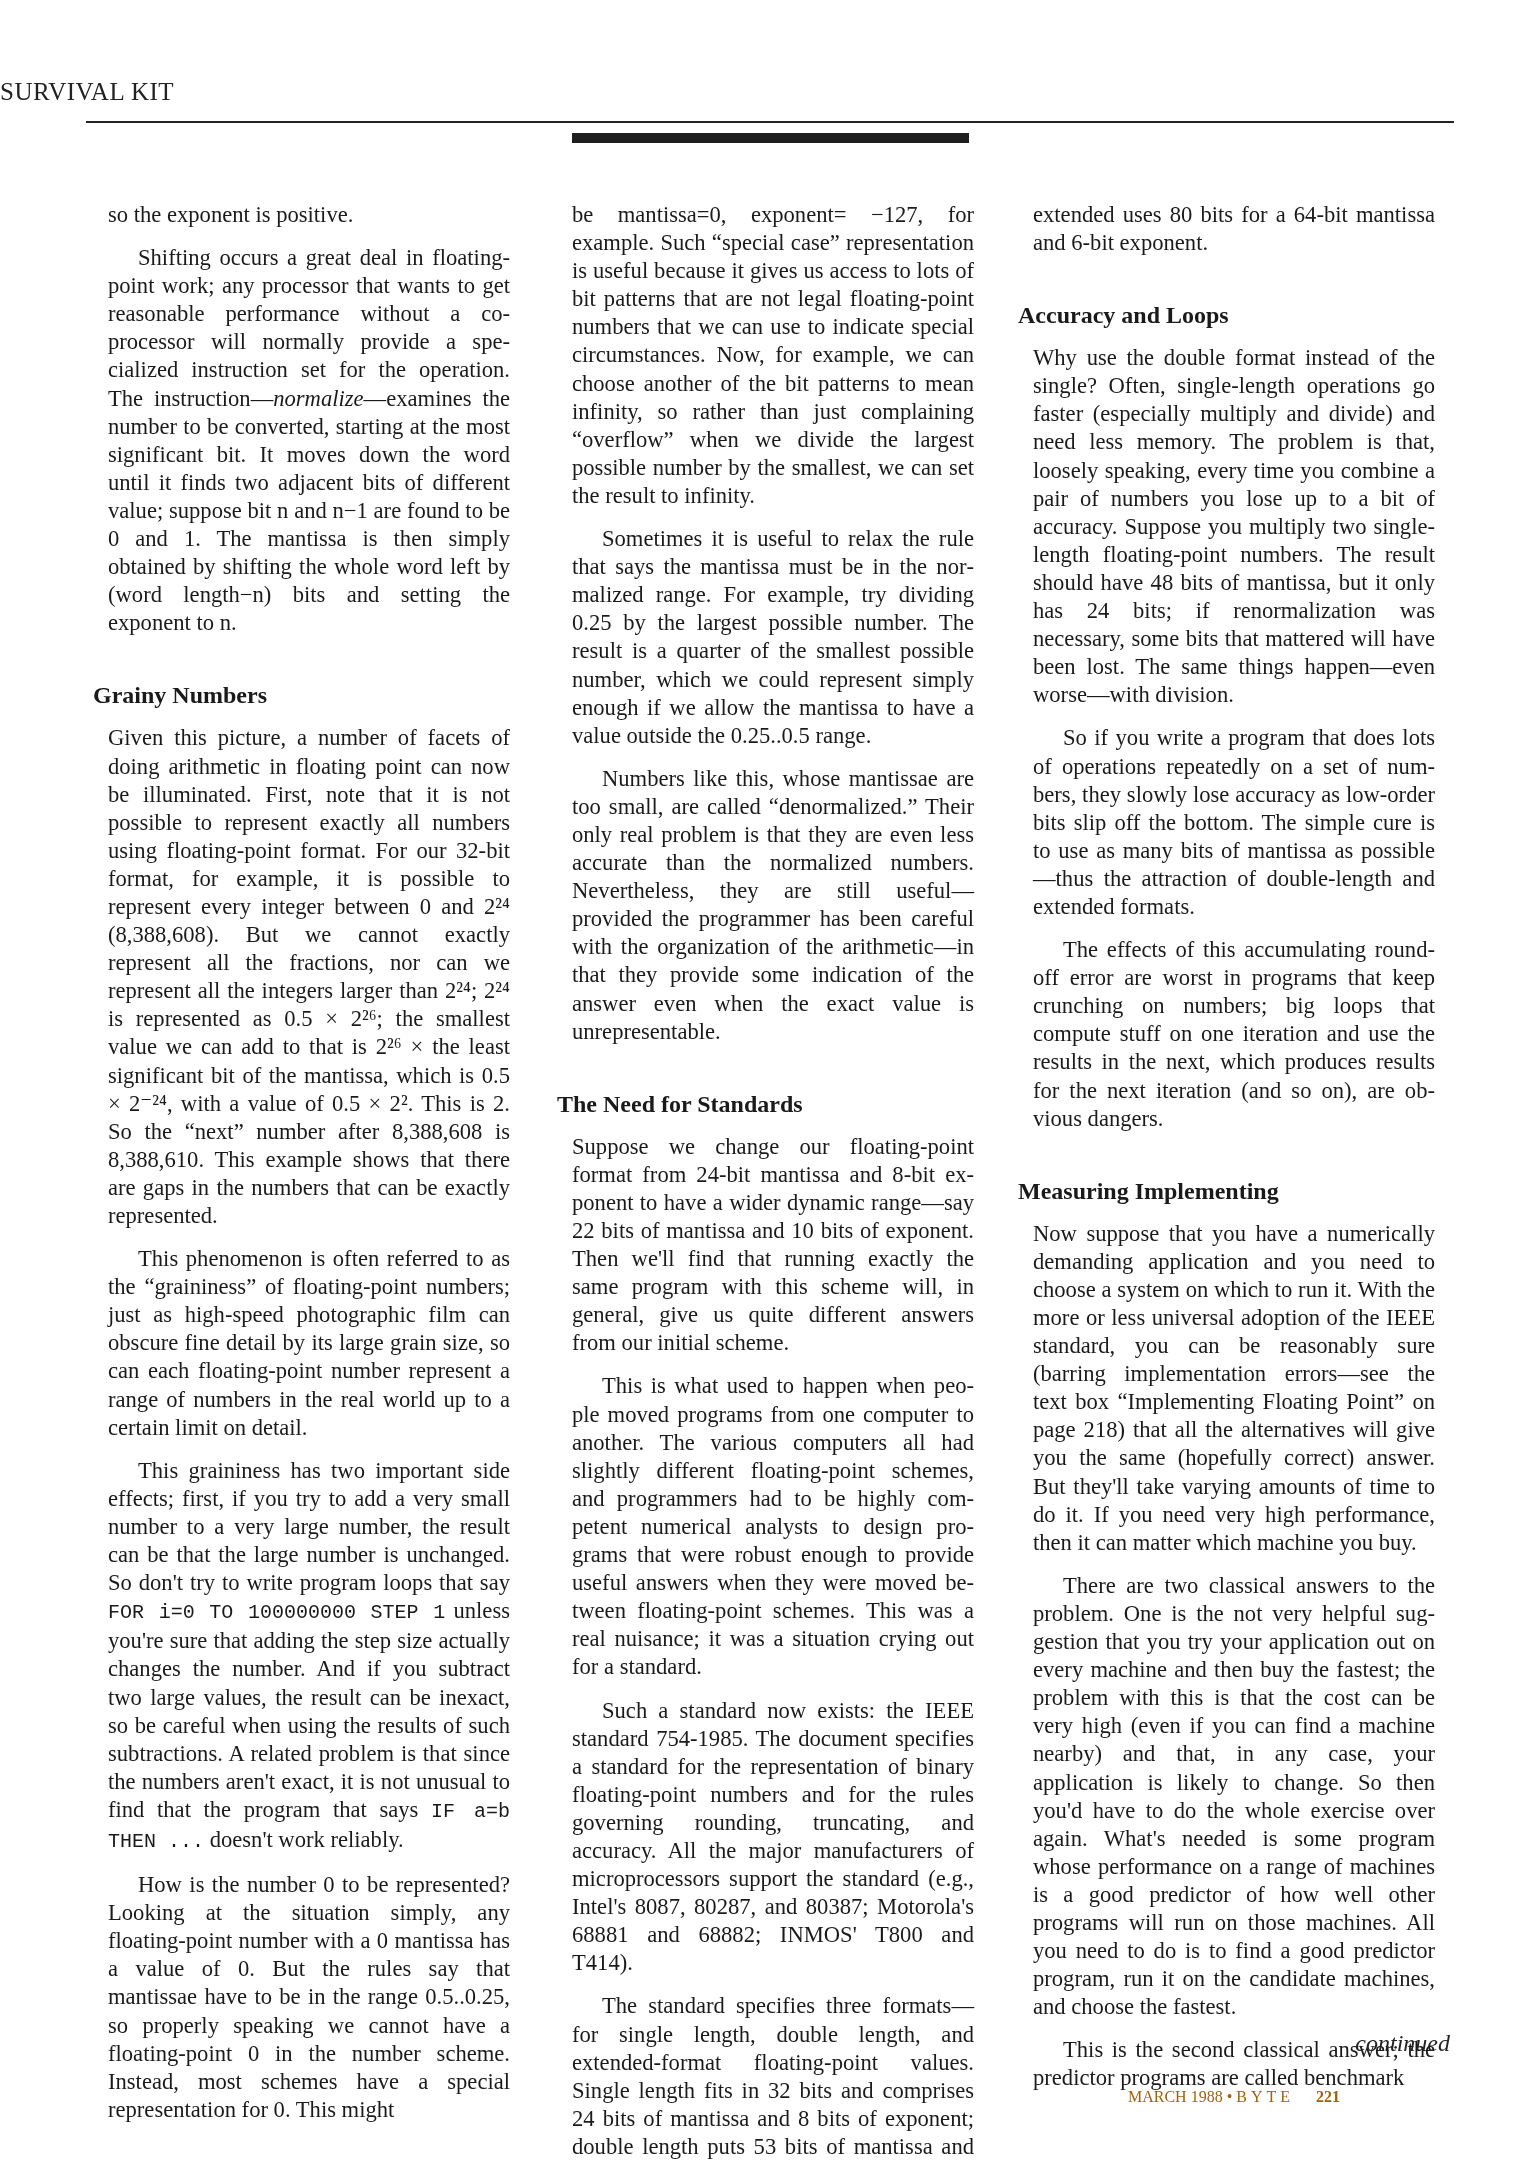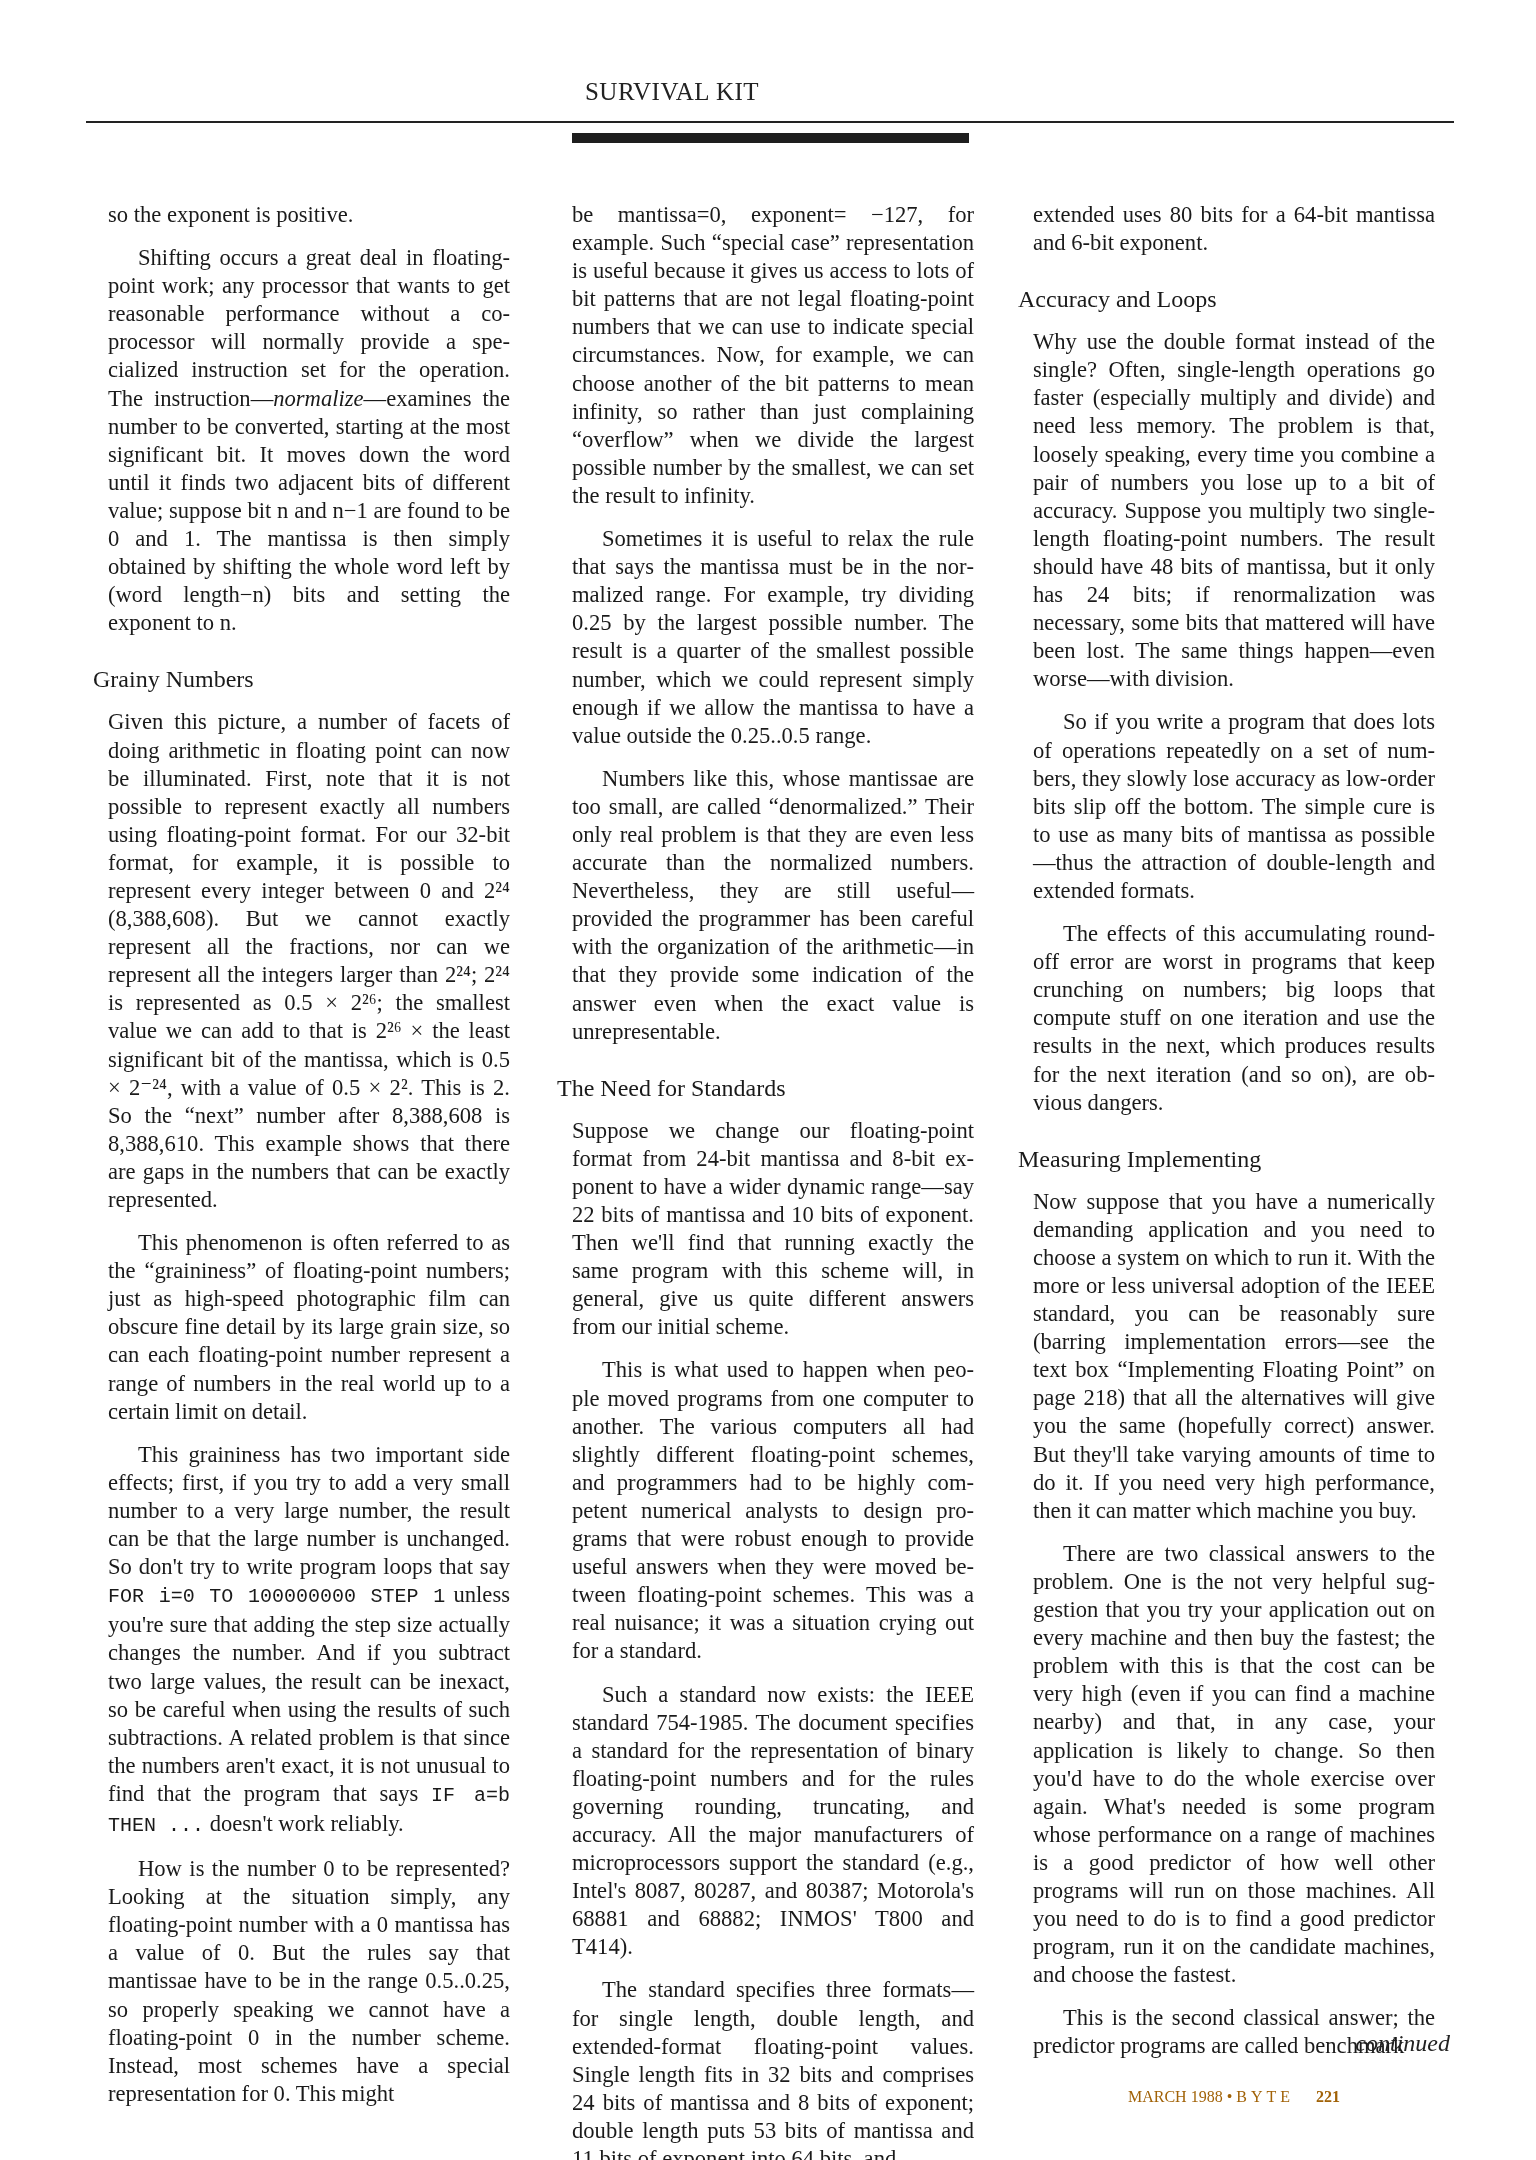--- a/index.html
+++ b/index.html
@@ -3,40 +3,40 @@
 <meta charset="utf-8">
 <style>
   html, body { margin: 0; padding: 0; background: #ffffff; }
   body {
     width: 1536px; height: 2160px; position: relative; overflow: hidden;
     font-family: "Liberation Serif", "DejaVu Serif", serif;
     color: #1a1a1a;
   }
   .running-head {
     position: absolute; left: 0; width: 1344px; top: 78px;
-    text-align: center; font-size: 25px; letter-spacing: 0.5px; color: #222;
+    text-align: left; font-size: 25px; letter-spacing: 0.5px; color: #222;
   }
   .rule-thin {
     position: absolute; left: 86px; width: 1368px; top: 121px; height: 2px; background: #222;
   }
   .rule-thick {
     position: absolute; left: 572px; width: 397px; top: 133px; height: 10px; background: #1e1e1e;
   }
   .col {
     position: absolute; top: 186px; width: 432px;
     font-size: 22.6px; line-height: 28.1px;
     text-align: justify; hyphens: manual;
   }
   .col-left { left: 93px; }
   .col-mid { left: 557px; }
   .col-right { left: 1018px; }
   .col p { margin: 15px; text-indent: 30px; }
   .col p.noindent { text-indent: 0; }
   .col h2 {
-    font-size: 24px; font-weight: normal; margin: 28px 0 0 0; line-height: 28px; text-align: left;
+    font-size: 24px; font-weight: bold; margin: 44px 0 0 0; line-height: 28px; text-align: left;
   }
   .mono { font-family: "Liberation Mono", "DejaVu Sans Mono", monospace; font-size: 20px; }
   .continued {
     position: absolute; left: 1018px; width: 432px; top: 2030px;
     text-align: right; font-style: italic; font-size: 24px; color: #222;
   }
   .footer {
     position: absolute; left: 1018px; width: 432px; top: 2088px;
     text-align: center; font-size: 16px; color: #a16207;
   }

